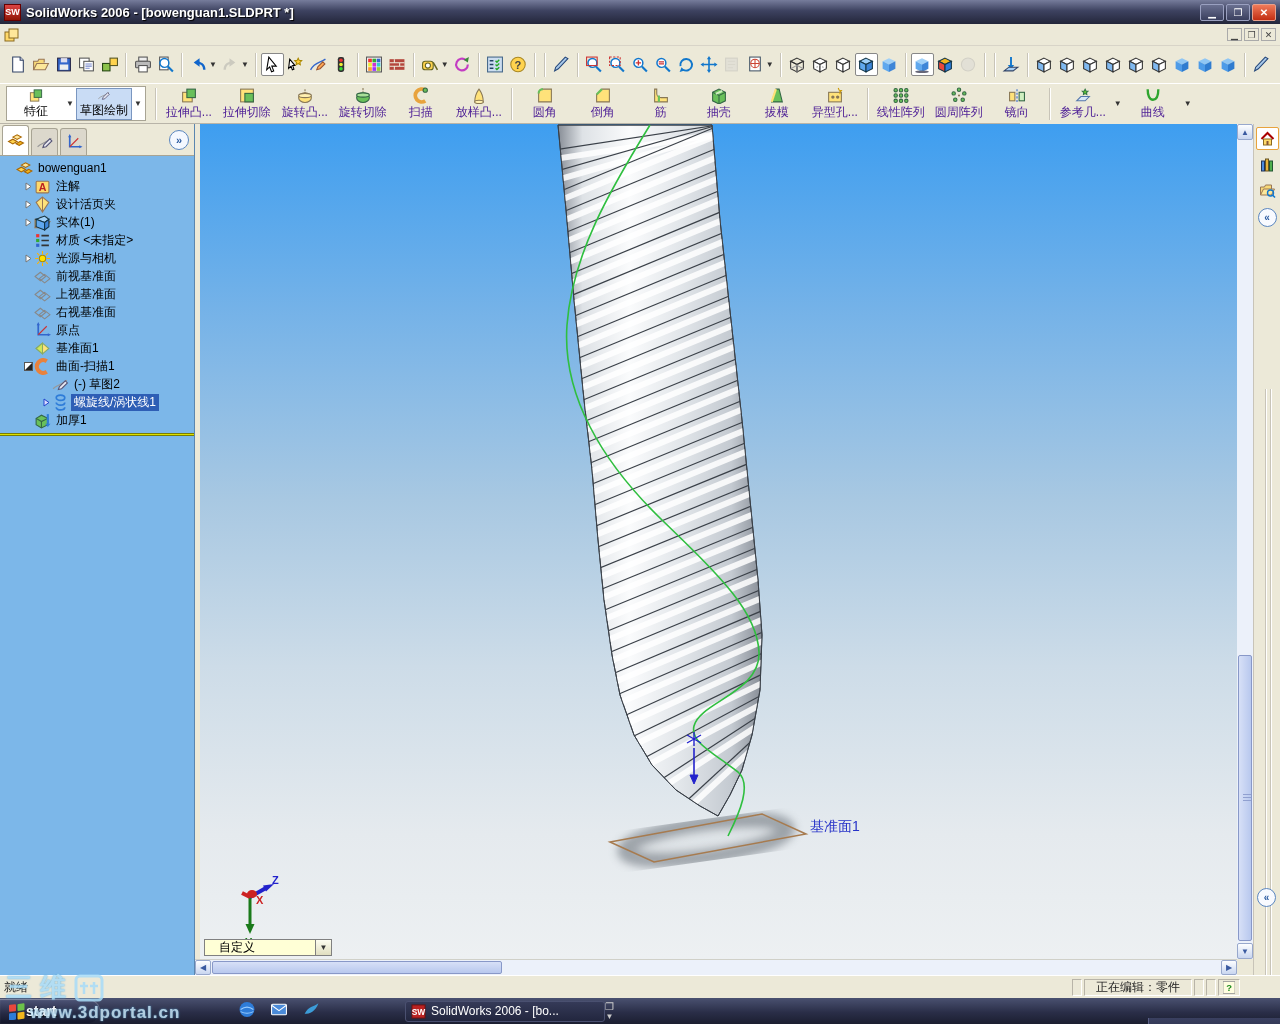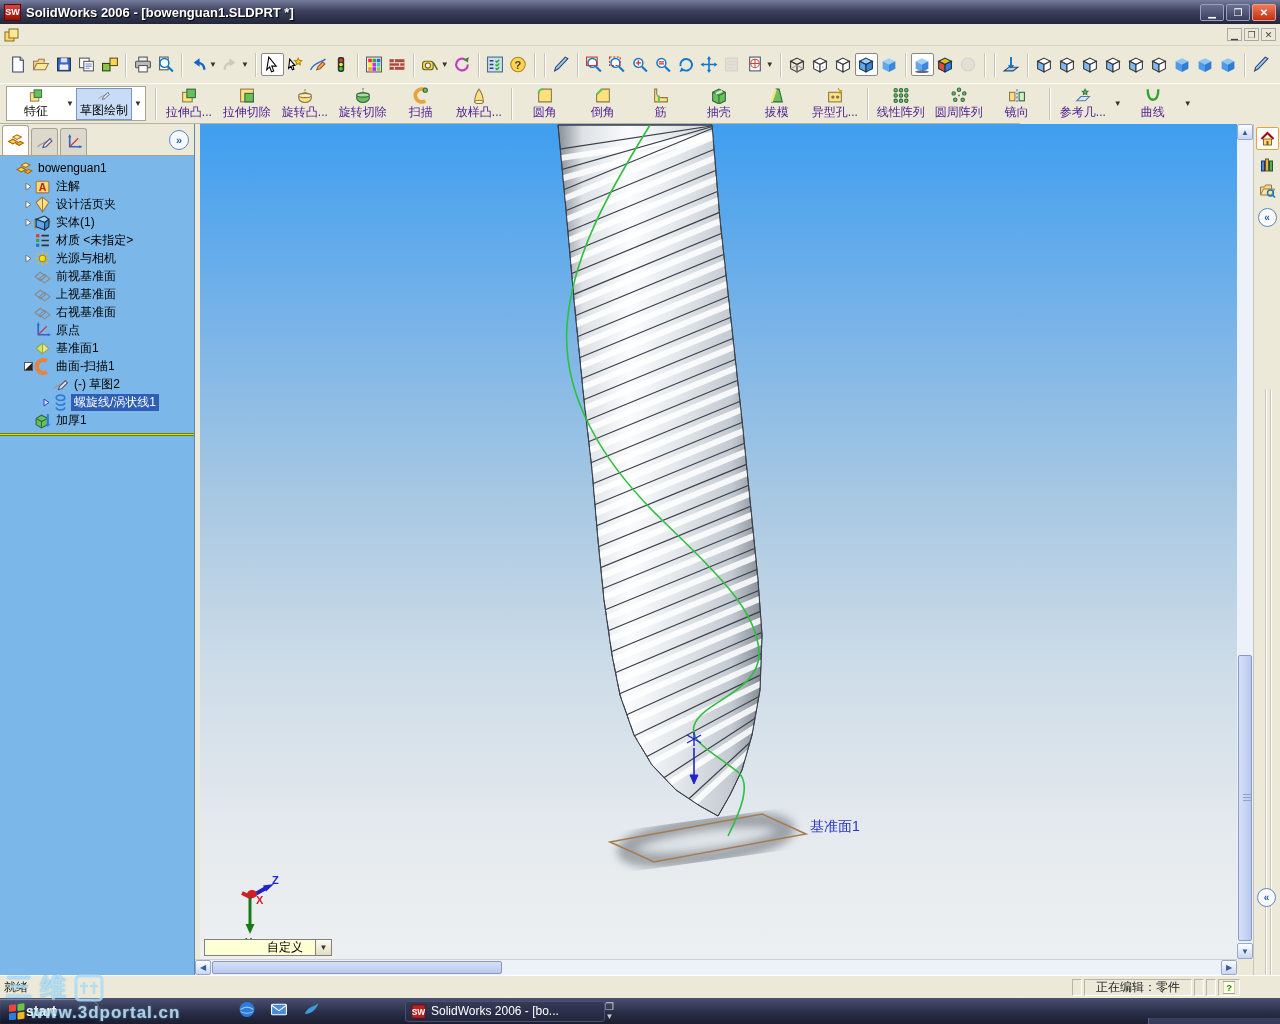--- a/index.html
+++ b/index.html
@@ -52,21 +52,21 @@
   .trow{display:flex;align-items:center;height:18px;font-size:12px;color:#000;white-space:nowrap;}
   .trow .lbl{padding:0 3px;}
   .trow.sel .lbl{background:#2E5EB5;color:#fff;}
   .arrowbox{width:12px;display:flex;justify-content:center;flex:0 0 auto;}
   .ticon{width:17px;height:16px;flex:0 0 auto;margin-right:2px;display:flex;align-items:center;justify-content:center;}
   .rollback{height:3px;background:#DCE000;border-top:1px solid #7A7E00;border-bottom:1px solid #7A7E00;margin-top:4px;}
   
   .viewport{position:absolute;left:200px;top:0;width:1037px;height:835px;
     background:linear-gradient(#3E9EF0,#74B2E8 22%,#A8C8E2 45%,#CDDCE8 65%,#E5EAEE 85%,#EDF0F2);overflow:hidden;}
   .planelabel{position:absolute;left:610px;top:694px;color:#2632C8;font-size:14px;}
-  .viewcombo{position:absolute;left:4px;top:815px;width:128px;height:17px;background:#FFFFD6;border:1px solid #808080;display:flex;align-items:center;padding-left:48px;}
+  .viewcombo{position:absolute;left:4px;top:815px;width:128px;height:17px;background:#FFFFD6;border:1px solid #808080;display:flex;align-items:center;}
   .viewcombo .val{flex:1;font-size:12px;padding-left:14px;}
   .viewcombo .dd{width:16px;height:15px;border-left:1px solid #808080;background:linear-gradient(#FDFDF0,#E0DEC0);
     display:flex;align-items:center;justify-content:center;font-size:8px;color:#333;}
   
   .vscroll{position:absolute;left:1237px;top:0;width:16px;height:835px;background:#ECF1FA;}
   .sbtn{position:absolute;left:0;width:16px;height:16px;background:linear-gradient(#FDFEFF,#C9D6F0);border:1px solid #98A8CC;border-radius:2px;
     color:#3A5AA0;font-size:8px;display:flex;align-items:center;justify-content:center;}
   .vthumb{position:absolute;left:1px;width:14px;background:linear-gradient(90deg,#D7E0F7,#B8C8EE);border:1px solid #8898C8;border-radius:2px;}
   .grip{position:absolute;left:4px;width:8px;height:1px;background:#90A0D0;box-shadow:0 3px #90A0D0,0 6px #90A0D0;}
   .hscroll{position:absolute;left:195px;top:835px;width:1042px;height:16px;background:#ECF1FA;border-top:1px solid #D0D0C8;}

